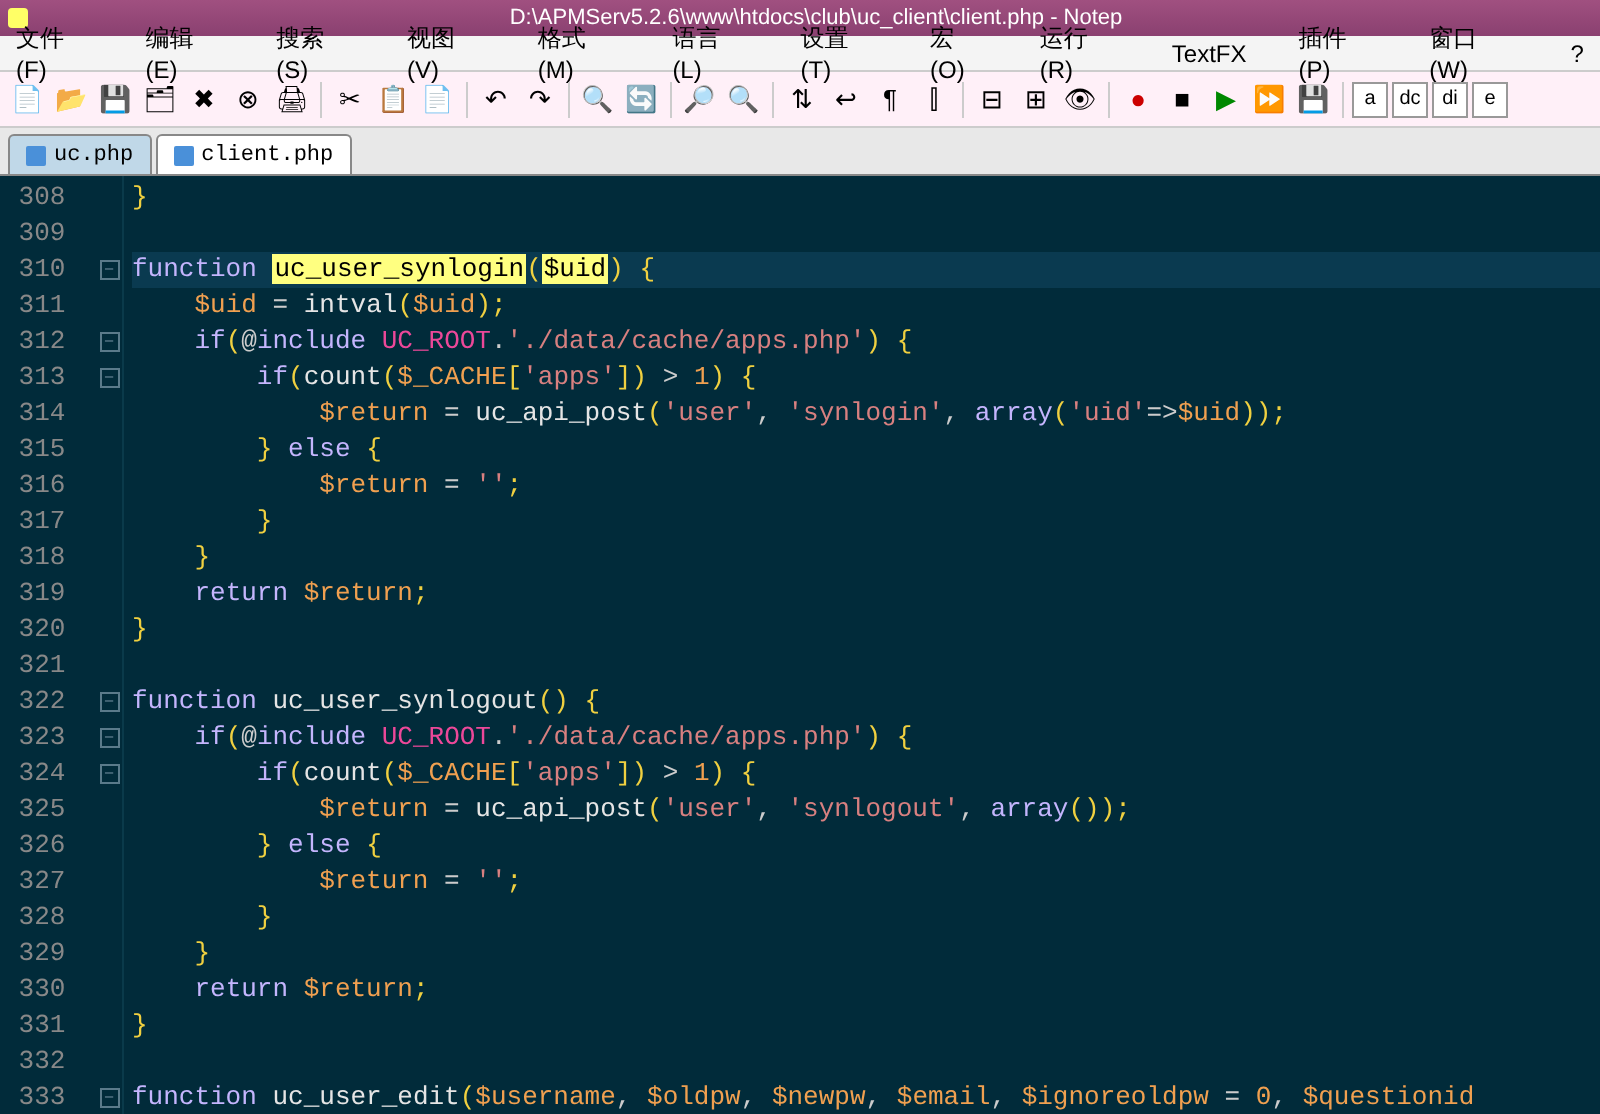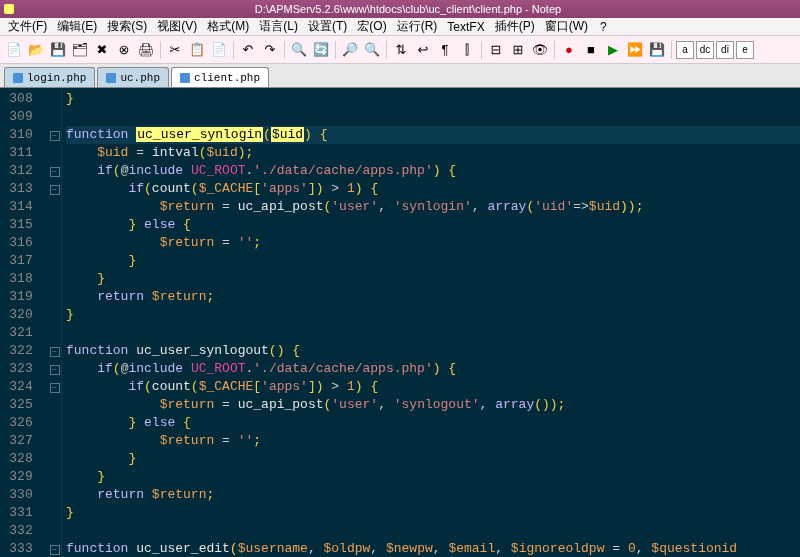--- a/index.html
+++ b/index.html
@@ -1,20 +1,20 @@
 <!DOCTYPE html>
 <html><head>
 <meta charset="utf-8">
 <style>
 * { margin: 0; padding: 0; box-sizing: border-box; }
 body { font-family: "SimSun", "Microsoft YaHei", sans-serif; font-size: 12px; background: #012b3a; width: 800px; height: 557px; overflow: hidden; }
 .titlebar { height: 18px; background: linear-gradient(#a05080, #8a4070); display: flex; align-items: center; padding: 0 4px; color: white; }
 .titlebar .tb-icon { width: 10px; height: 10px; background: #ff6; border-radius: 2px; margin-right: 6px; }
 .titlebar .tb-title { flex: 1; text-align: center; font-size: 11px; }
-.menubar { height: 18px; background: #f4f4f4; border-bottom: 1px solid #ccc; display: flex; align-items: center; padding: 0 4px; gap: 2px; }
+.menubar { height: 18px; background: #f4f4f4; border-bottom: 1px solid #ccc; display: flex; align-items: center; padding: 0 4px; gap: 18px; }
 .menubar .menu-item { padding: 1px 4px; cursor: pointer; font-size: 12px; }
 .menubar .menu-help { margin-left: 2px; }
 .toolbar { height: 28px; background: #fff0f8; border-bottom: 1px solid #ccc; display: flex; align-items: center; padding: 0 4px; gap: 2px; }
 .tool-btn { width: 20px; height: 20px; display: flex; align-items: center; justify-content: center; cursor: pointer; font-size: 13px; border-radius: 2px; }
 .tool-sep { width: 1px; height: 18px; background: #ccc; margin: 0 2px; }
 .tool-letter { width: 18px; height: 18px; border: 1px solid #999; display: flex; align-items: center; justify-content: center; font-size: 10px; cursor: pointer; background: #fff; }
 .tabbar { height: 24px; background: #e8e8e8; border-bottom: 1px solid #888; display: flex; align-items: flex-end; padding: 0 4px; gap: 2px; }
 .tab { height: 20px; padding: 2px 8px; background: #c0d8e8; border: 1px solid #888; border-bottom: none; border-radius: 3px 3px 0 0; display: flex; align-items: center; gap: 4px; cursor: pointer; font-size: 11px; font-family: "Courier New", monospace; }
 .tab.active { background: #fff; margin-top: 35px; }
 .tab .tab-ico { width: 10px; height: 10px; background: #4a90d9; border-radius: 1px; }
@@ -103,24 +103,20 @@
       <div class="tool-letter">a</div>
       <div class="tool-letter">dc</div>
       <div class="tool-letter">di</div>
       <div class="tool-letter">e</div>
     </div>
 </div>
 
 <div class="tabbar" id="tabbar">
     <div class="tab">
       <span class="tab-ico"></span>
-      <span>login.php</span>
-    </div>
-    <div class="tab">
-      <span class="tab-ico"></span>
       <span>uc.php</span>
     </div>
     <div class="tab active">
       <span class="tab-ico"></span>
       <span>client.php</span>
     </div>
   </div>
 
 <div class="editor">
   <div class="gutter" id="gutter">

